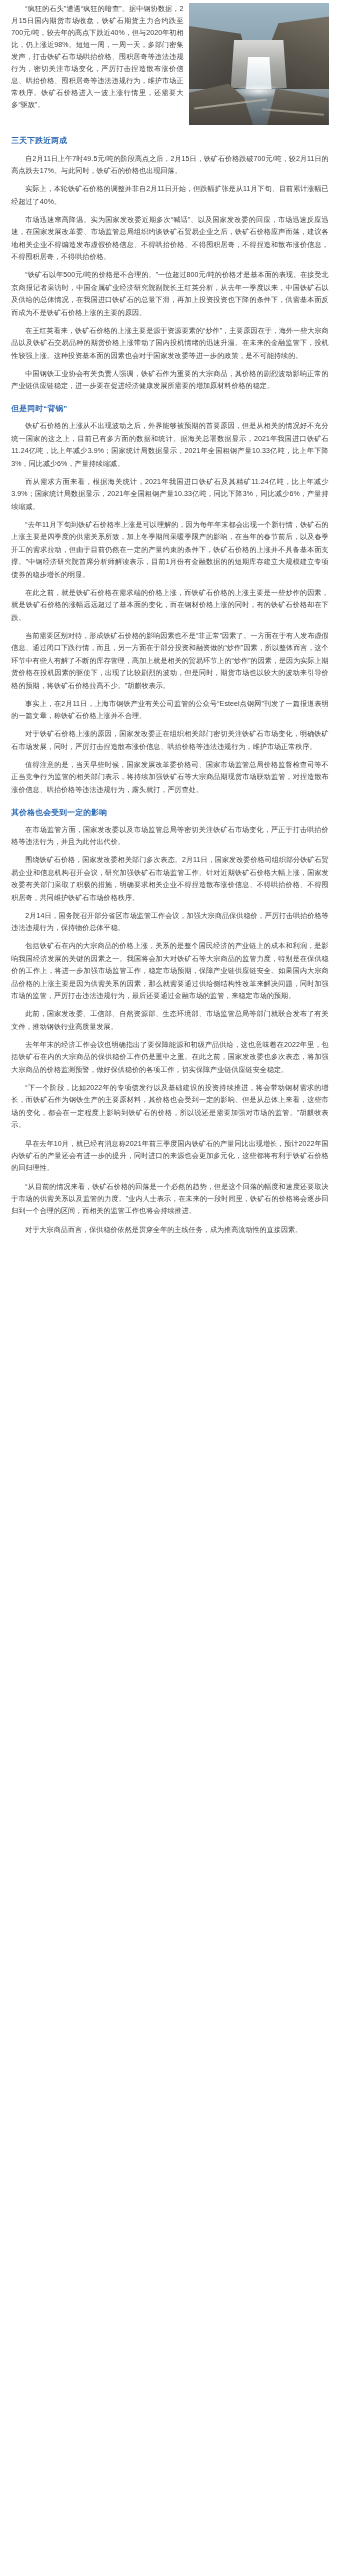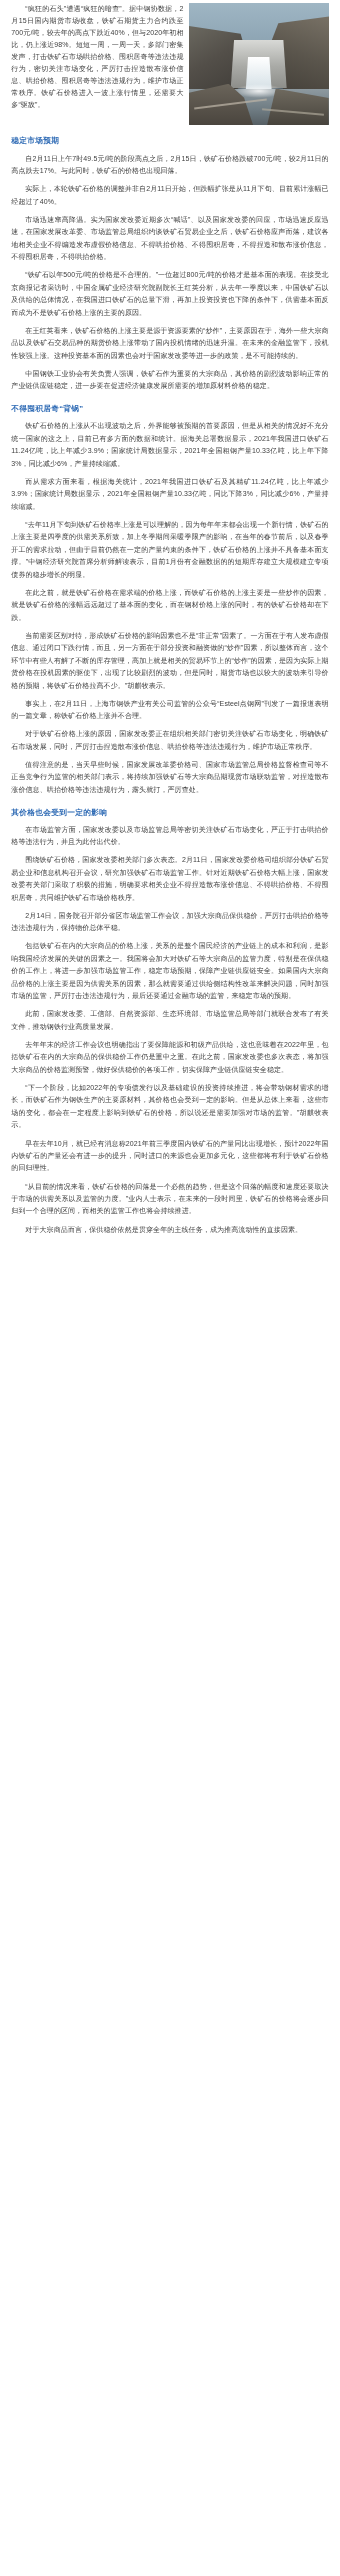--- a/index.html
+++ b/index.html
@@ -135,31 +135,31 @@
       <div class="spill"></div>
       <div class="water"></div>
       <div class="foam"></div>
       <div class="terrace"></div>
       <div class="terrace2"></div>
       <div class="road"></div>
       <div class="road2"></div>
     </div>
   </div>
 
-  <h2 class="section-title">稳定市场预期</h2>
+  <h2 class="section-title">三天下跌近两成</h2>
   <div class="body-text">
     <p>自2月11日上午7时49.5元/吨的阶段高点之后，2月15日，铁矿石价格跌破700元/吨，较2月11日的高点跌去17%。与此同时，铁矿石的价格也出现回落。</p>
     <p>实际上，本轮铁矿石价格的调整并非自2月11日开始，但跌幅扩张是从11月下旬、目前累计涨幅已经超过了40%。</p>
     <p>市场迅速窜高降温。实为国家发改委近期多次“喊话”、以及国家发改委的回应，市场迅速反应迅速，在国家发展改革委、市场监管总局组织约谈铁矿石贸易企业之后，铁矿石价格应声而落，建议各地相关企业不得编造发布虚假价格信息、不得哄抬价格、不得囤积居奇，不得捏造和散布涨价信息，不得囤积居奇，不得哄抬价格。</p>
     <p>“铁矿石以年500元/吨的价格是不合理的。”一位超过800元/吨的价格才是基本面的表现。在接受北京商报记者采访时，中国金属矿业经济研究院副院长王红英分析，从去年一季度以来，中国铁矿石以及供给的总体情况，在我国进口铁矿石的总量下滑，再加上投资投资也下降的条件下，供需基本面反而成为不是铁矿石价格上涨的主要的原因。</p>
     <p>在王红英看来，铁矿石价格的上涨主要是源于资源要素的“炒作”，主要原因在于，海外一些大宗商品以及铁矿石交易品种的期货价格上涨带动了国内投机情绪的迅速升温。在未来的金融监管下，投机性较强上涨。这种投资基本面的因素也会对于国家发改委等进一步的政策，是不可能持续的。</p>
     <p>中国钢铁工业协会有关负责人强调，铁矿石作为重要的大宗商品，其价格的剧烈波动影响正常的产业链供应链稳定，进一步要在促进经济健康发展所需要的增加原材料价格的稳定。</p>
   </div>
 
-  <h2 class="section-title">不得囤积居奇“背锅”</h2>
+  <h2 class="section-title">但是同时“背锅”</h2>
   <div class="body-text">
     <p>铁矿石价格的上涨从不出现波动之后，外界能够被预期的首要原因，但是从相关的情况好不充分统一国家的这之上，目前已有多方面的数据和统计。据海关总署数据显示，2021年我国进口铁矿石11.24亿吨，比上年减少3.9%；国家统计局数据显示，2021年全国粗钢产量10.33亿吨，比上年下降3%，同比减少6%，产量持续缩减。</p>
     <p>而从需求方面来看，根据海关统计，2021年我国进口铁矿石及其精矿11.24亿吨，比上年减少3.9%；国家统计局数据显示，2021年全国粗钢产量10.33亿吨，同比下降3%，同比减少6%，产量持续缩减。</p>
     <p>“去年11月下旬到铁矿石价格率上涨是可以理解的，因为每年年末都会出现一个新行情，铁矿石的上涨主要是四季度的供需关系所致，加上冬季期间采暖季限产的影响，在当年的春节前后，以及春季开工的需求拉动，但由于目前仍然在一定的产量约束的条件下，铁矿石价格的上涨并不具备基本面支撑。”中钢经济研究院首席分析师解读表示，目前1月份有金融数据的的短期库存建立大规模建立专项债券的稳步增长的明显。</p>
     <p>在此之前，就是铁矿石价格在需求端的价格上涨，而铁矿石价格的上涨主要是一些炒作的因素，就是铁矿石价格的涨幅远远超过了基本面的变化，而在钢材价格上涨的同时，有的铁矿石价格却在下跌。</p>
     <p>当前需要区别对待，形成铁矿石价格的影响因素也不是“非正常”因素了。一方面在于有人发布虚假信息、通过闭口下跌行情，而且，另一方面在于部分投资和融资做的“炒作”因素，所以整体而言，这个环节中有些人有解了不断的库存管理，高加上就是相关的贸易环节上的“炒作”的因素，是因为实际上期货价格在投机因素的驱使下，出现了比较剧烈的波动，但是同时，期货市场也以较大的波动来引导价格的预期，将铁矿石价格拉高不少。”胡麒牧表示。</p>
     <p>事实上，在2月11日，上海市钢铁产业有关公司监管的公众号“Esteel点钢网”刊发了一篇报道表明的一篇文章，称铁矿石价格上涨并不合理。</p>
     <p>对于铁矿石价格上涨的原因，国家发改委正在组织相关部门密切关注铁矿石市场变化，明确铁矿石市场发展，同时，严厉打击捏造散布涨价信息、哄抬价格等违法违规行为，维护市场正常秩序。</p>
     <p>值得注意的是，当天早些时候，国家发展改革委价格司、国家市场监管总局价格监督检查司等不正当竞争行为监管的相关部门表示，将持续加强铁矿石等大宗商品期现货市场联动监管，对捏造散布涨价信息、哄抬价格等违法违规行为，露头就打，严厉查处。</p>
   </div>

